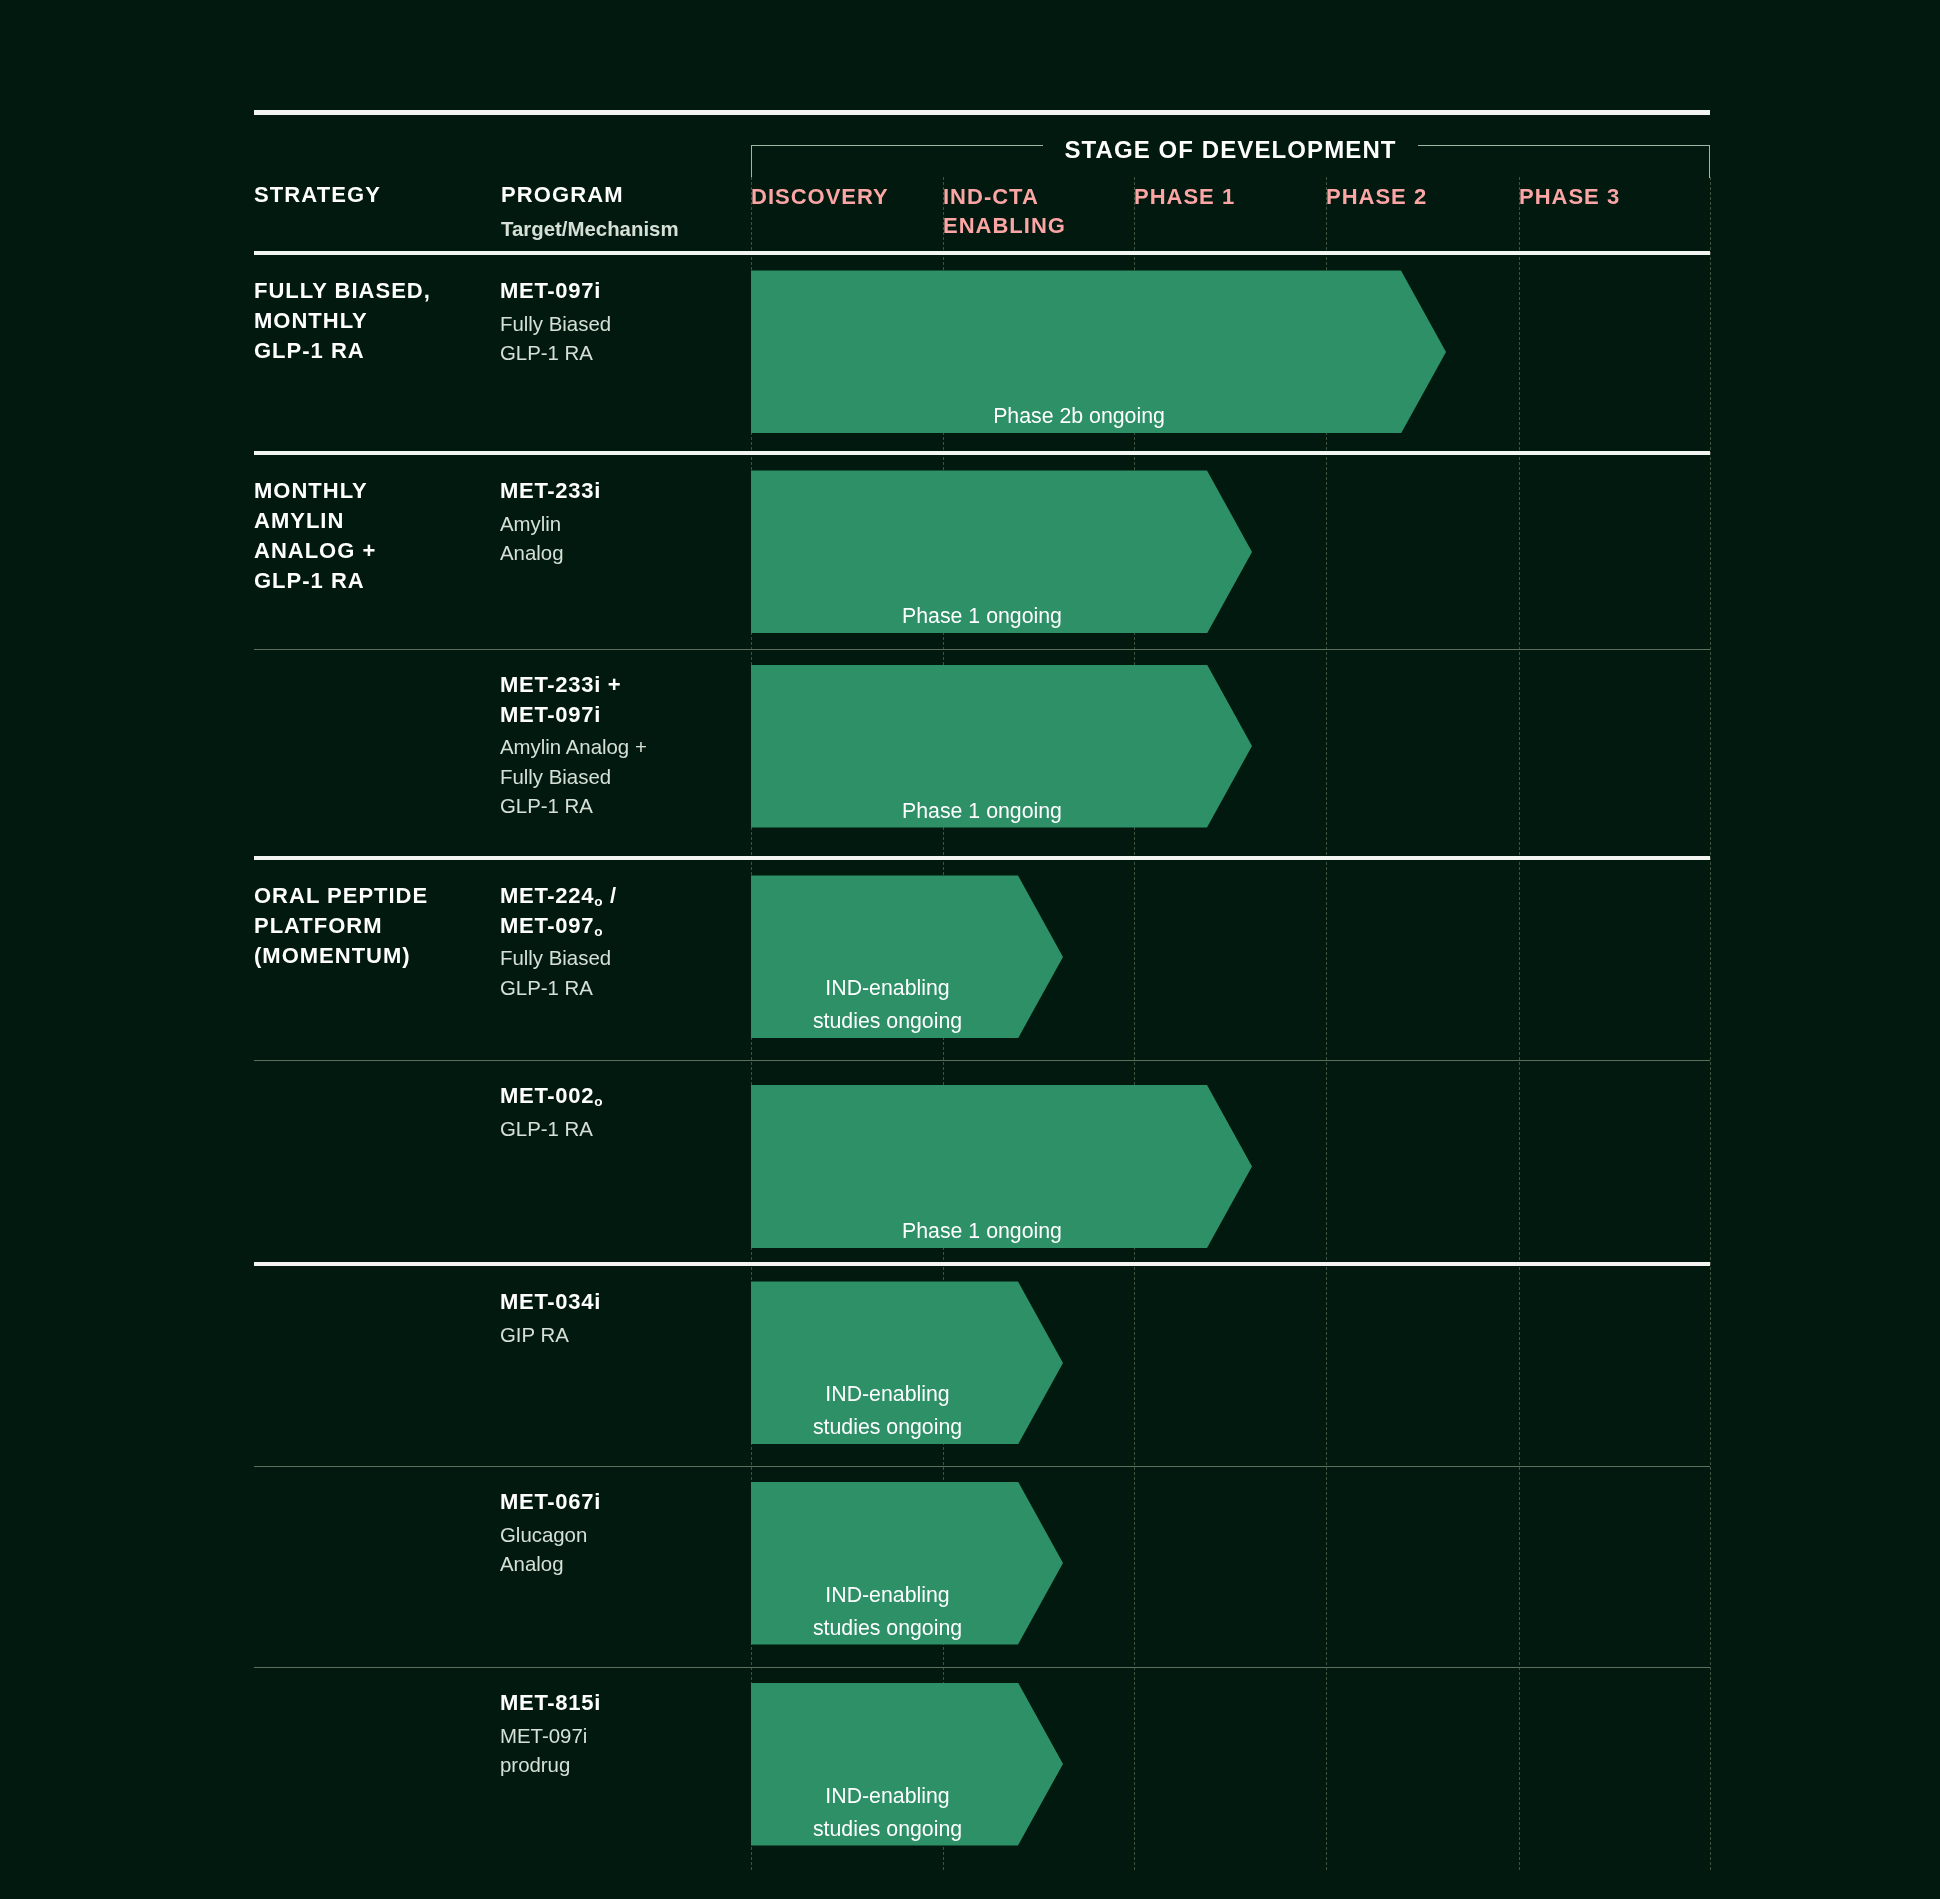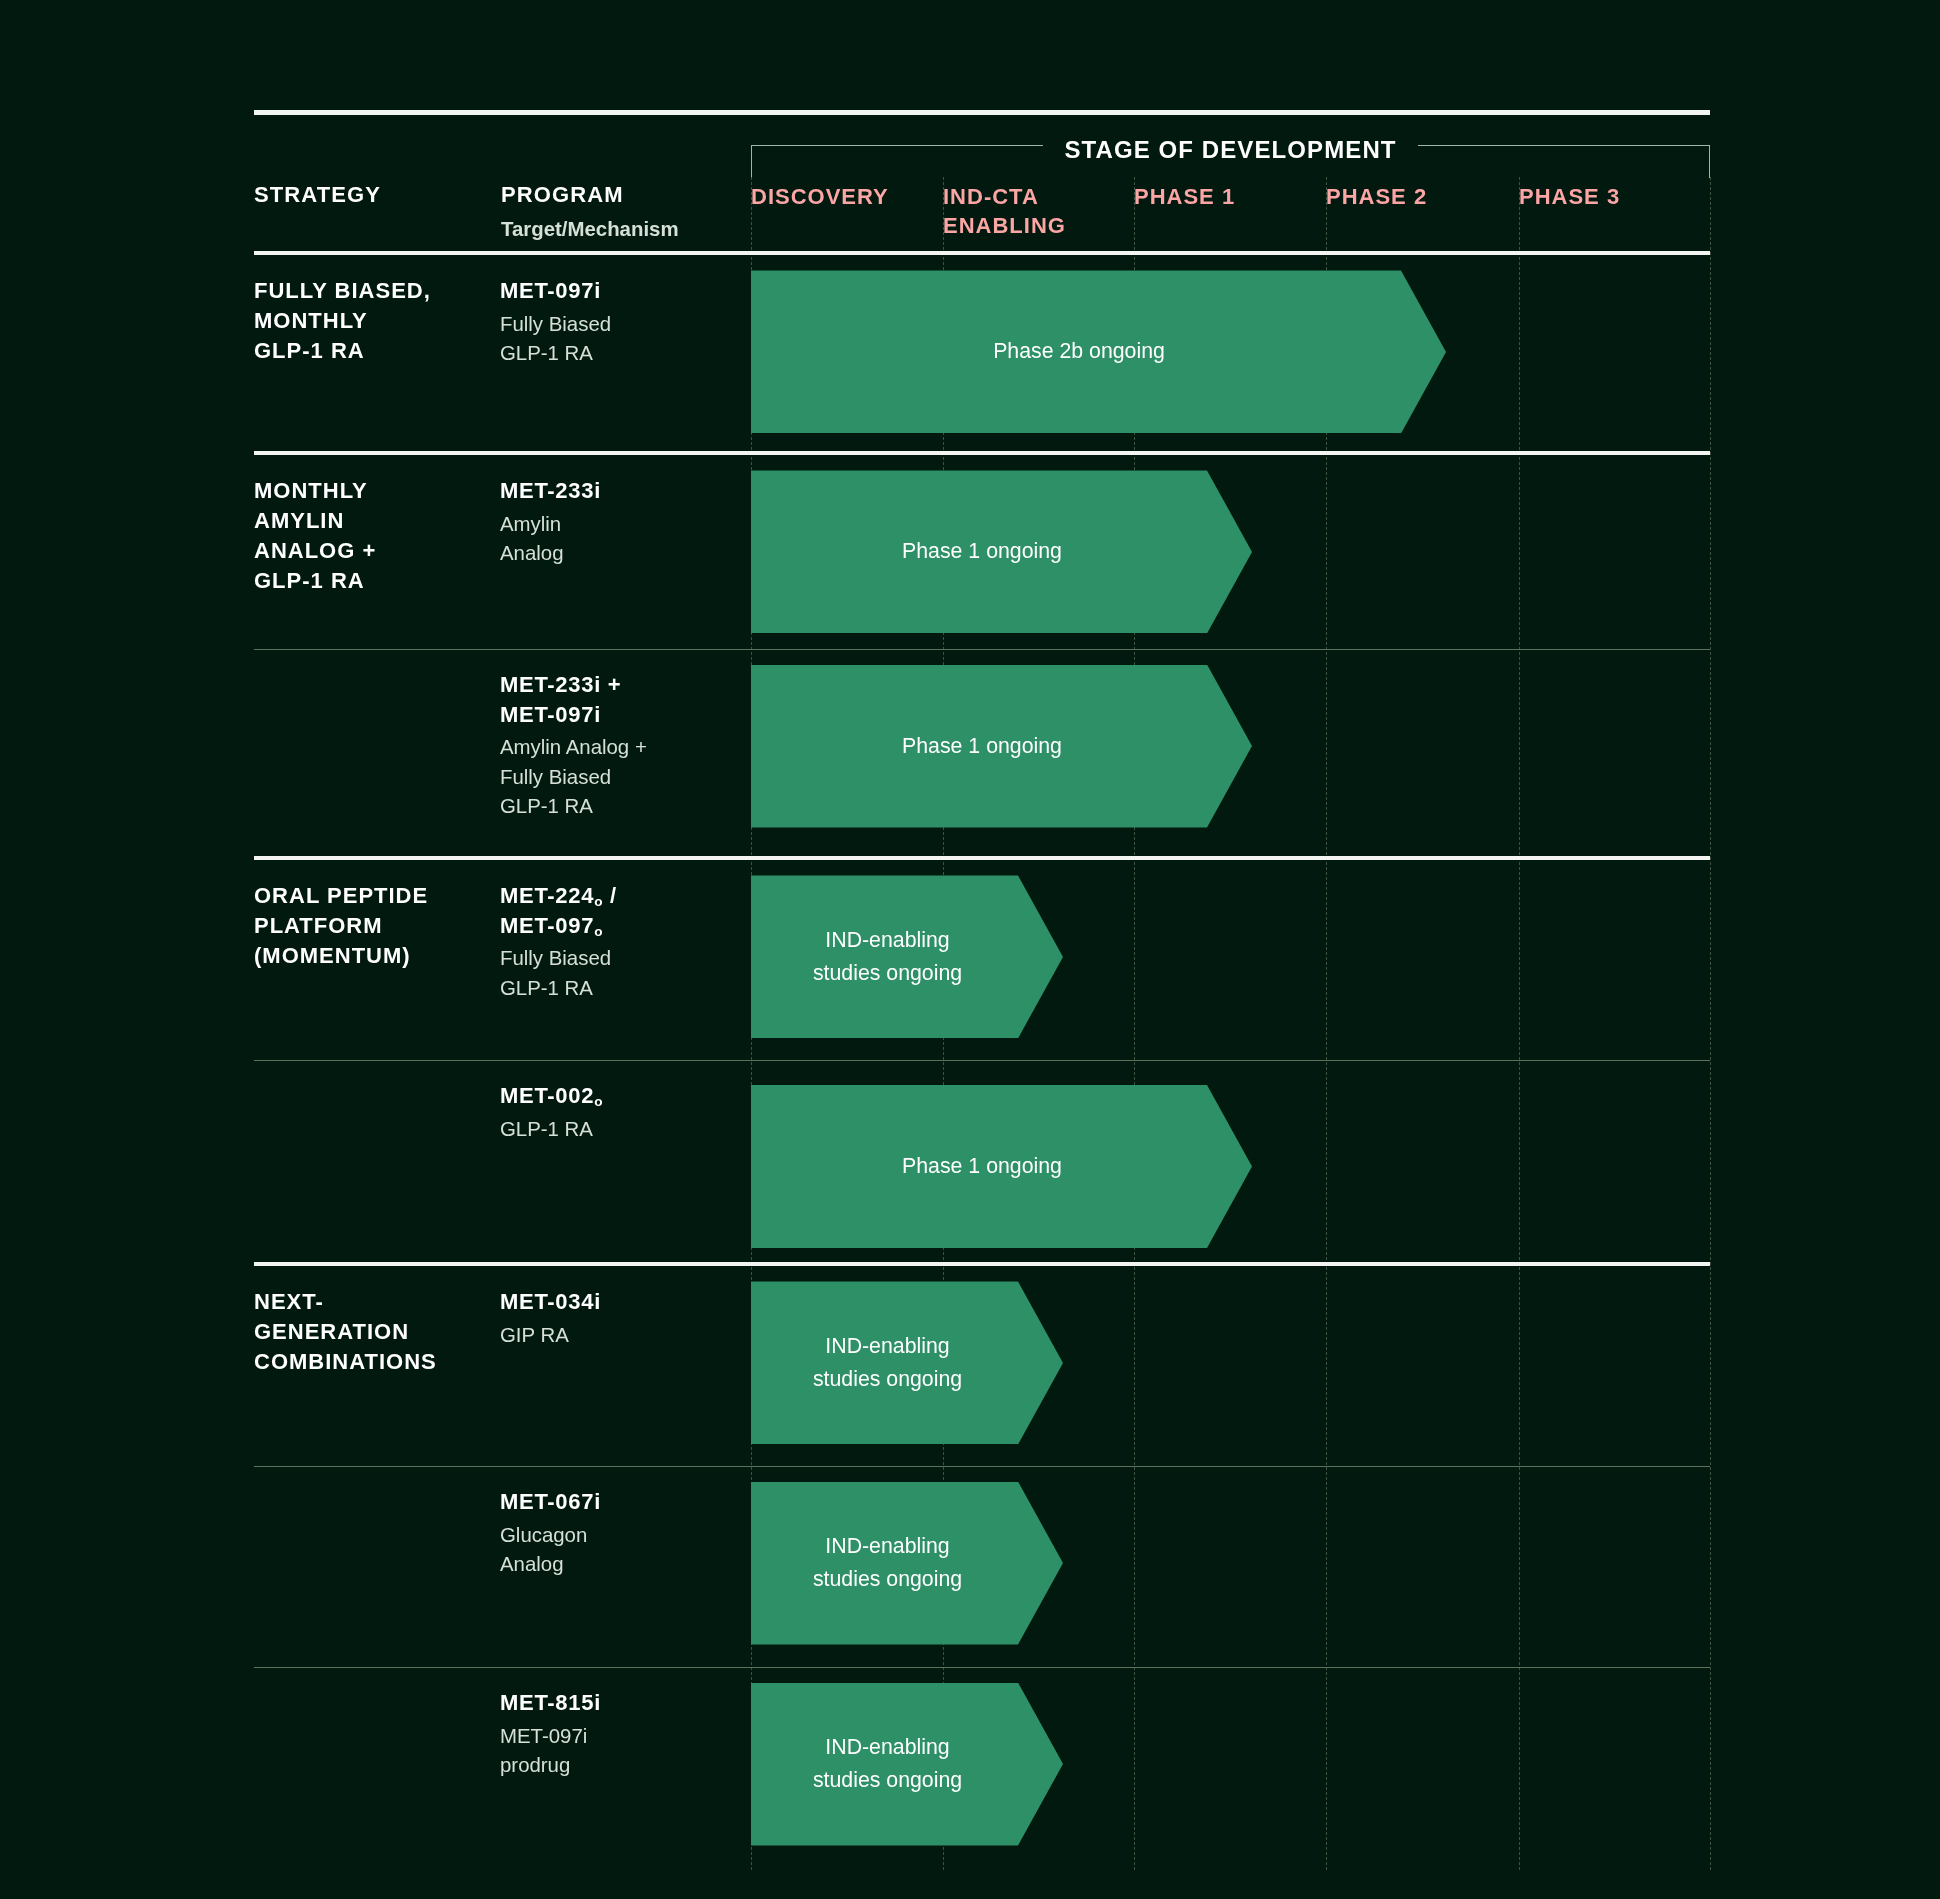--- a/index.html
+++ b/index.html
@@ -174,21 +174,21 @@
     border-bottom: 8.7px solid transparent;
     border-left: 13.6px solid #e35205;
   }
 
   
   .bar {
     position: absolute;
     background: #2d9067;
     clip-path: polygon(0 0, calc(100% - 45px) 0, 100% 50%, calc(100% - 45px) 100%, 0 100%);
     display: flex;
-    align-items: center;
+    align-items: flex-end;
   }
   .bar-label {
     width: 100%;
     text-align: center;
     padding-right: 39px;
     font-size: 21.3px;
     line-height: 1.55;
     color: #ffffff;
     font-weight: normal;
   }
@@ -332,25 +332,20 @@
       </div>
       <div class="marker" style="top:27px;"></div>
       <div class="bar" style="left:497px; top:25px; width:501px; height:163px;">
         <span class="bar-label">Phase 1 ongoing</span>
       </div>
     </div>
   </div>
 
   <div class="group" style="top:1226px; height:611px;">
     <div class="group-rule"></div>
-    <div class="strategy-label" style="top:25px;">
-      <div>NEXT-</div>
-      <div>GENERATION</div>
-      <div>COMBINATIONS</div>
-    </div>
 
     <div class="row" style="top:3.9px; height:200px;">
       <div class="program-block" style="top:21.3px;">
         <div class="program-name">MET-034i</div>
         <div class="program-mech">
           <div>GIP RA</div>
         </div>
       </div>
       <div class="bar" style="left:497px; top:15.5px; width:312px; height:163px;">
         <span class="bar-label">

